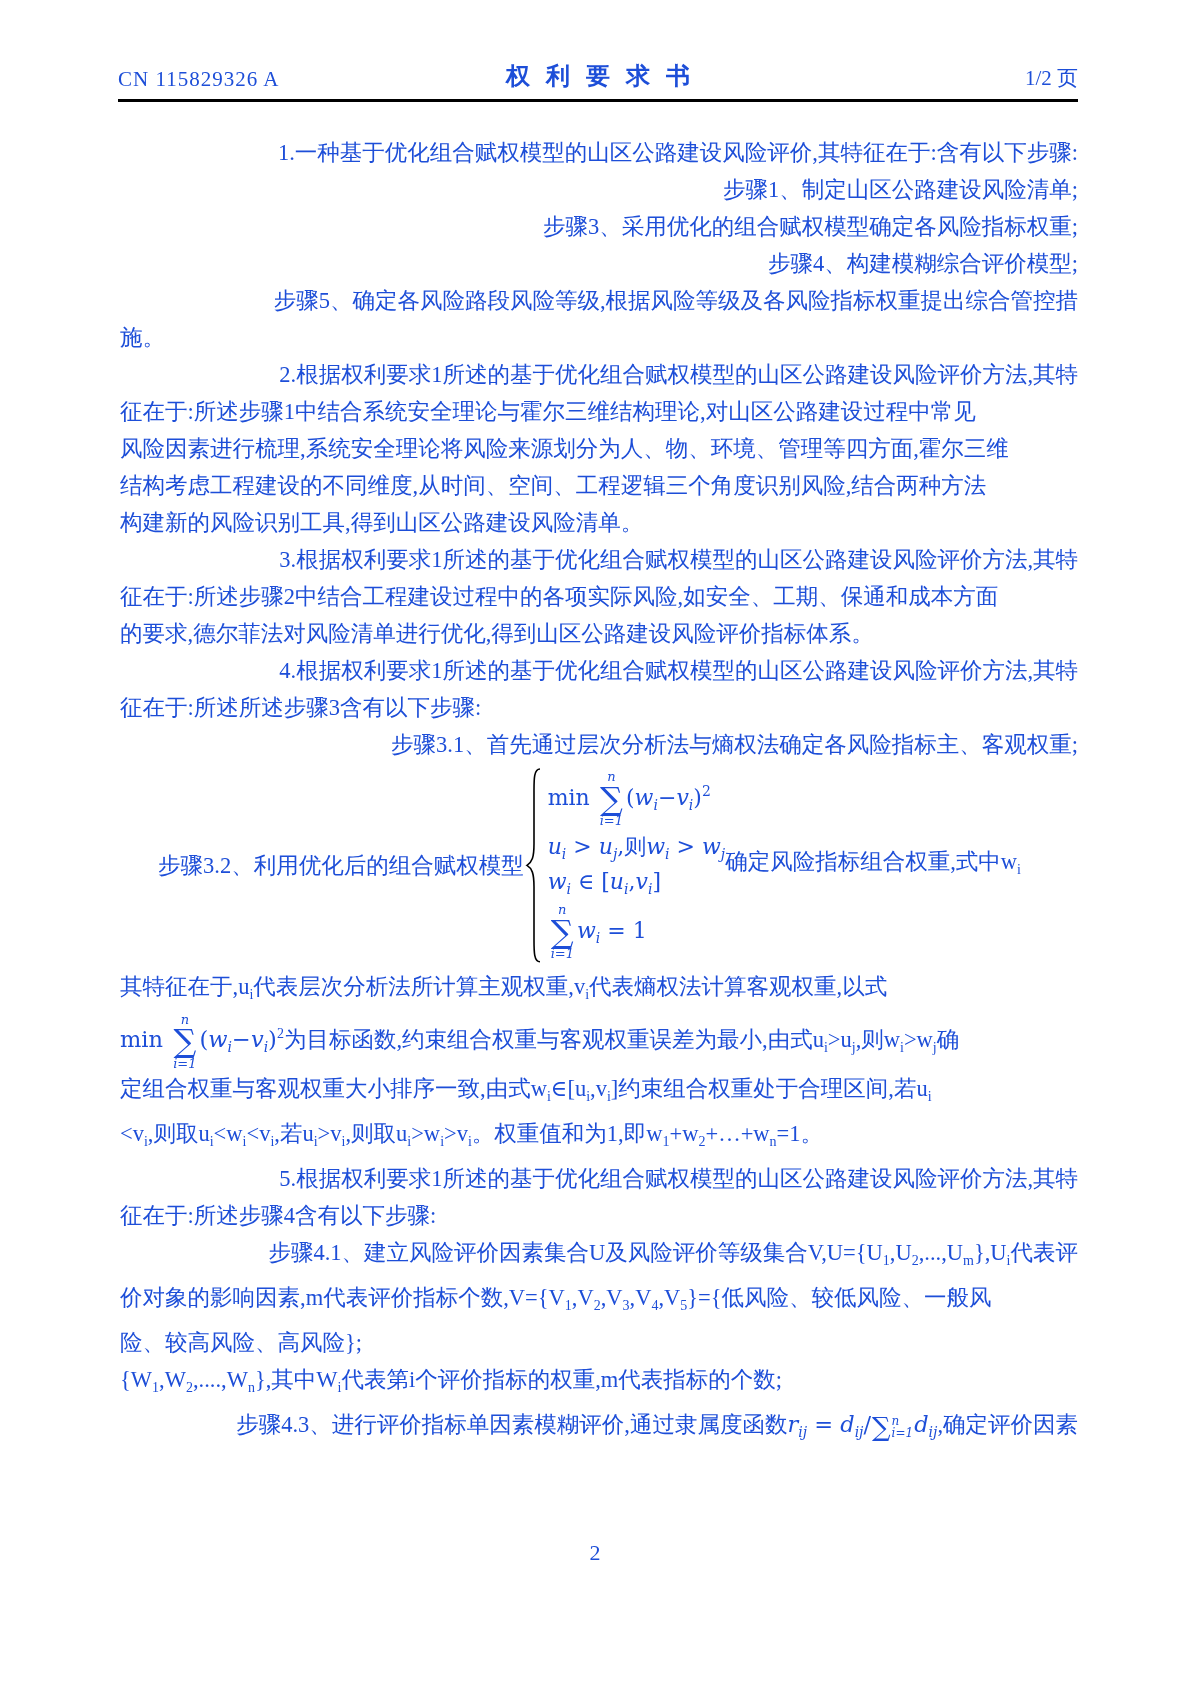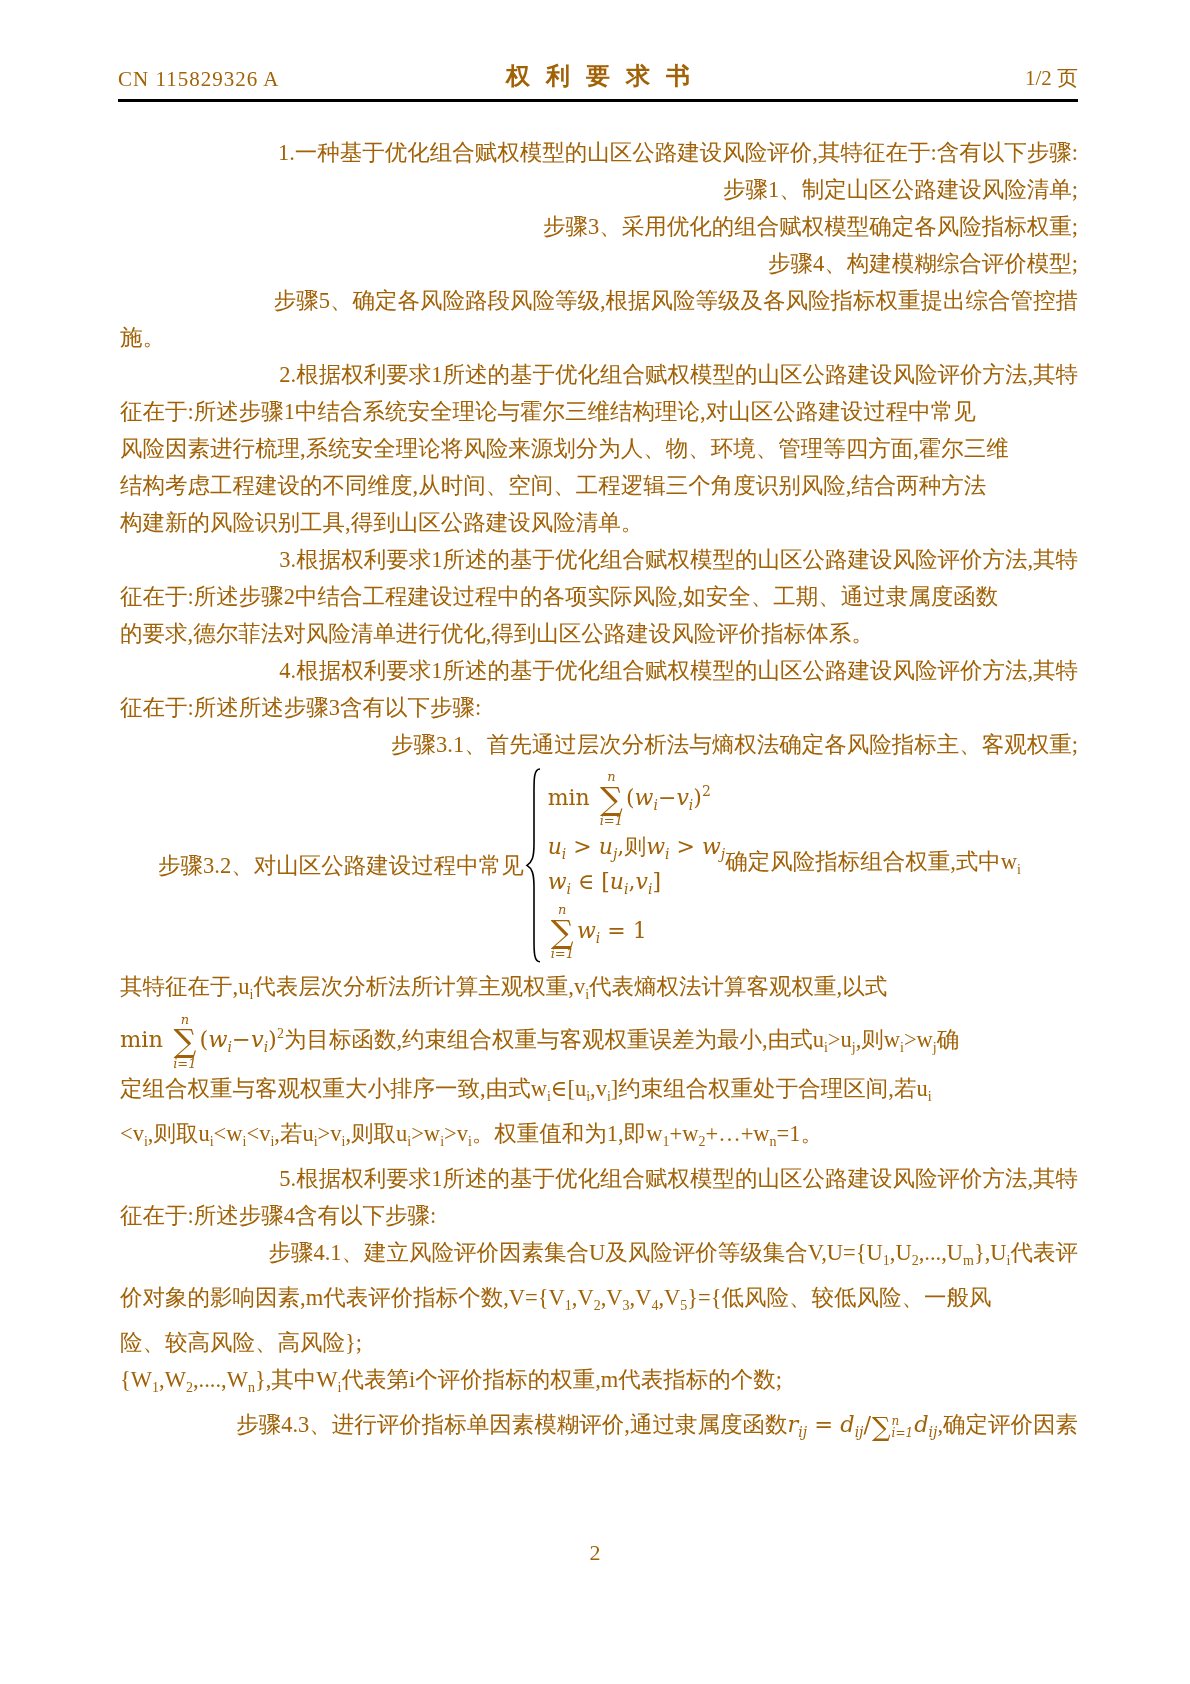--- a/index.html
+++ b/index.html
@@ -1,21 +1,21 @@
 <!DOCTYPE html>
 <html lang="zh"><head>
 <meta charset="utf-8">
 <style>
   html,body{margin:0;padding:0;background:#e9e9e9;}
   .page{
     position:relative;
     width:1190px;height:1684px;
     margin:0 auto;
     background:#ffffff;
-    color:#a16207;
+    color:#1d4ed8;
     font-family:"Liberation Serif","DejaVu Serif",serif;
     overflow:hidden;
   }
   
   .header{
     display:flex;align-items:flex-end;
     padding:60px 112px 0 118px;
   }
   .h-left{flex:1;font-size:21px;letter-spacing:1px;white-space:nowrap;}
   .h-center{flex:0 0 auto;font-size:24px;font-weight:700;letter-spacing:16px;margin-right:-16px;white-space:nowrap;}
@@ -71,27 +71,27 @@
       <p class="line indent"><span class="r-plain">步骤3、采用优化的组合赋权模型确定各风险指标权重;</span></p>
       <p class="line indent"><span class="r-plain">步骤4、构建模糊综合评价模型;</span></p>
       <p class="line indent"><span class="r-plain">步骤5、确定各风险路段风险等级,根据风险等级及各风险指标权重提出综合管控措</span></p>
       <p class="line"><span class="r-plain">施。</span></p>
       <p class="line indent"><span class="r-plain">2.根据权利要求1所述的基于优化组合赋权模型的山区公路建设风险评价方法,其特</span></p>
       <p class="line"><span class="r-plain">征在于:所述步骤1中结合系统安全理论与霍尔三维结构理论,对山区公路建设过程中常见</span></p>
       <p class="line"><span class="r-plain">风险因素进行梳理,系统安全理论将风险来源划分为人、物、环境、管理等四方面,霍尔三维</span></p>
       <p class="line"><span class="r-plain">结构考虑工程建设的不同维度,从时间、空间、工程逻辑三个角度识别风险,结合两种方法</span></p>
       <p class="line"><span class="r-plain">构建新的风险识别工具,得到山区公路建设风险清单。</span></p>
       <p class="line indent"><span class="r-plain">3.根据权利要求1所述的基于优化组合赋权模型的山区公路建设风险评价方法,其特</span></p>
-      <p class="line"><span class="r-plain">征在于:所述步骤2中结合工程建设过程中的各项实际风险,如安全、工期、通过隶属度函数</span></p>
+      <p class="line"><span class="r-plain">征在于:所述步骤2中结合工程建设过程中的各项实际风险,如安全、工期、保通和成本方面</span></p>
       <p class="line"><span class="r-plain">的要求,德尔菲法对风险清单进行优化,得到山区公路建设风险评价指标体系。</span></p>
       <p class="line indent"><span class="r-plain">4.根据权利要求1所述的基于优化组合赋权模型的山区公路建设风险评价方法,其特</span></p>
       <p class="line"><span class="r-plain">征在于:所述所述步骤3含有以下步骤:</span></p>
       <p class="line indent"><span class="r-plain">步骤3.1、首先通过层次分析法与熵权法确定各风险指标主、客观权重;</span></p>
       <div class="formula-block">
-        <span class="fb-prefix"><span class="r-plain">步骤3.2、对山区公路建设过程中常见</span></span>
+        <span class="fb-prefix"><span class="r-plain">步骤3.2、利用优化后的组合赋权模型</span></span>
         <span class="fb-brace">
           <svg viewBox="0 0 20 100" preserveAspectRatio="none">
             <path d="M15 1 C9 1 9 6 9 12 L9 39 C9 46 7 48.5 2 50 C7 51.5 9 54 9 61 L9 88 C9 94 9 99 15 99" fill="none" stroke="#000" stroke-width="1.6" vector-effect="non-scaling-stroke"></path>
           </svg>
         </span>
         <div class="eq-col">
           <div class="eq"><span class="r-rm">min </span><span class="bigop">
               <span class="lim">n</span>
               <span class="op">∑</span>
               <span class="lim">i=1</span>

